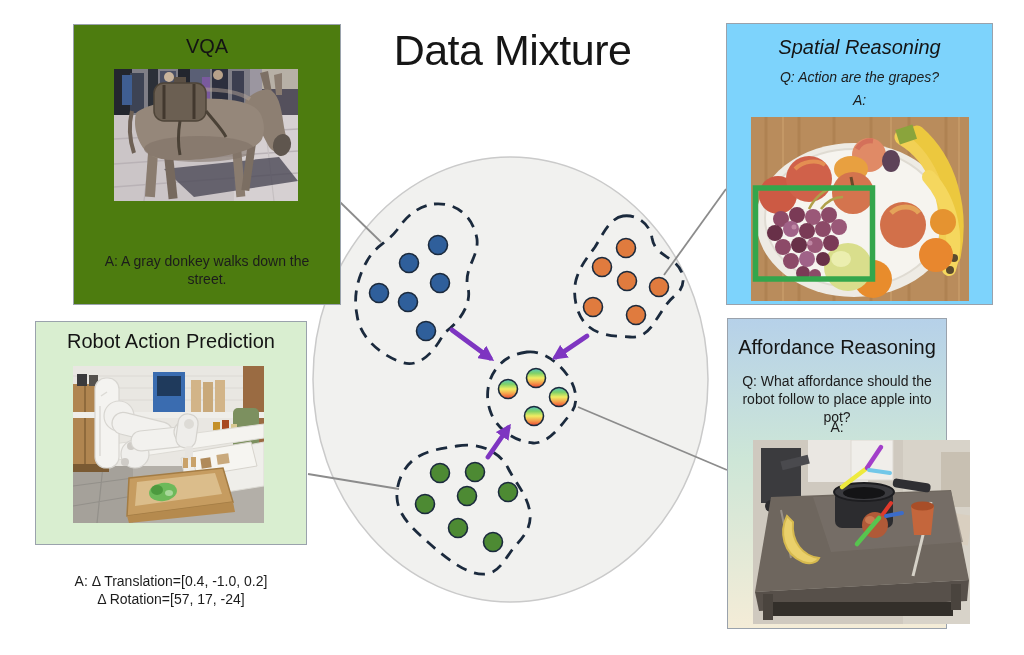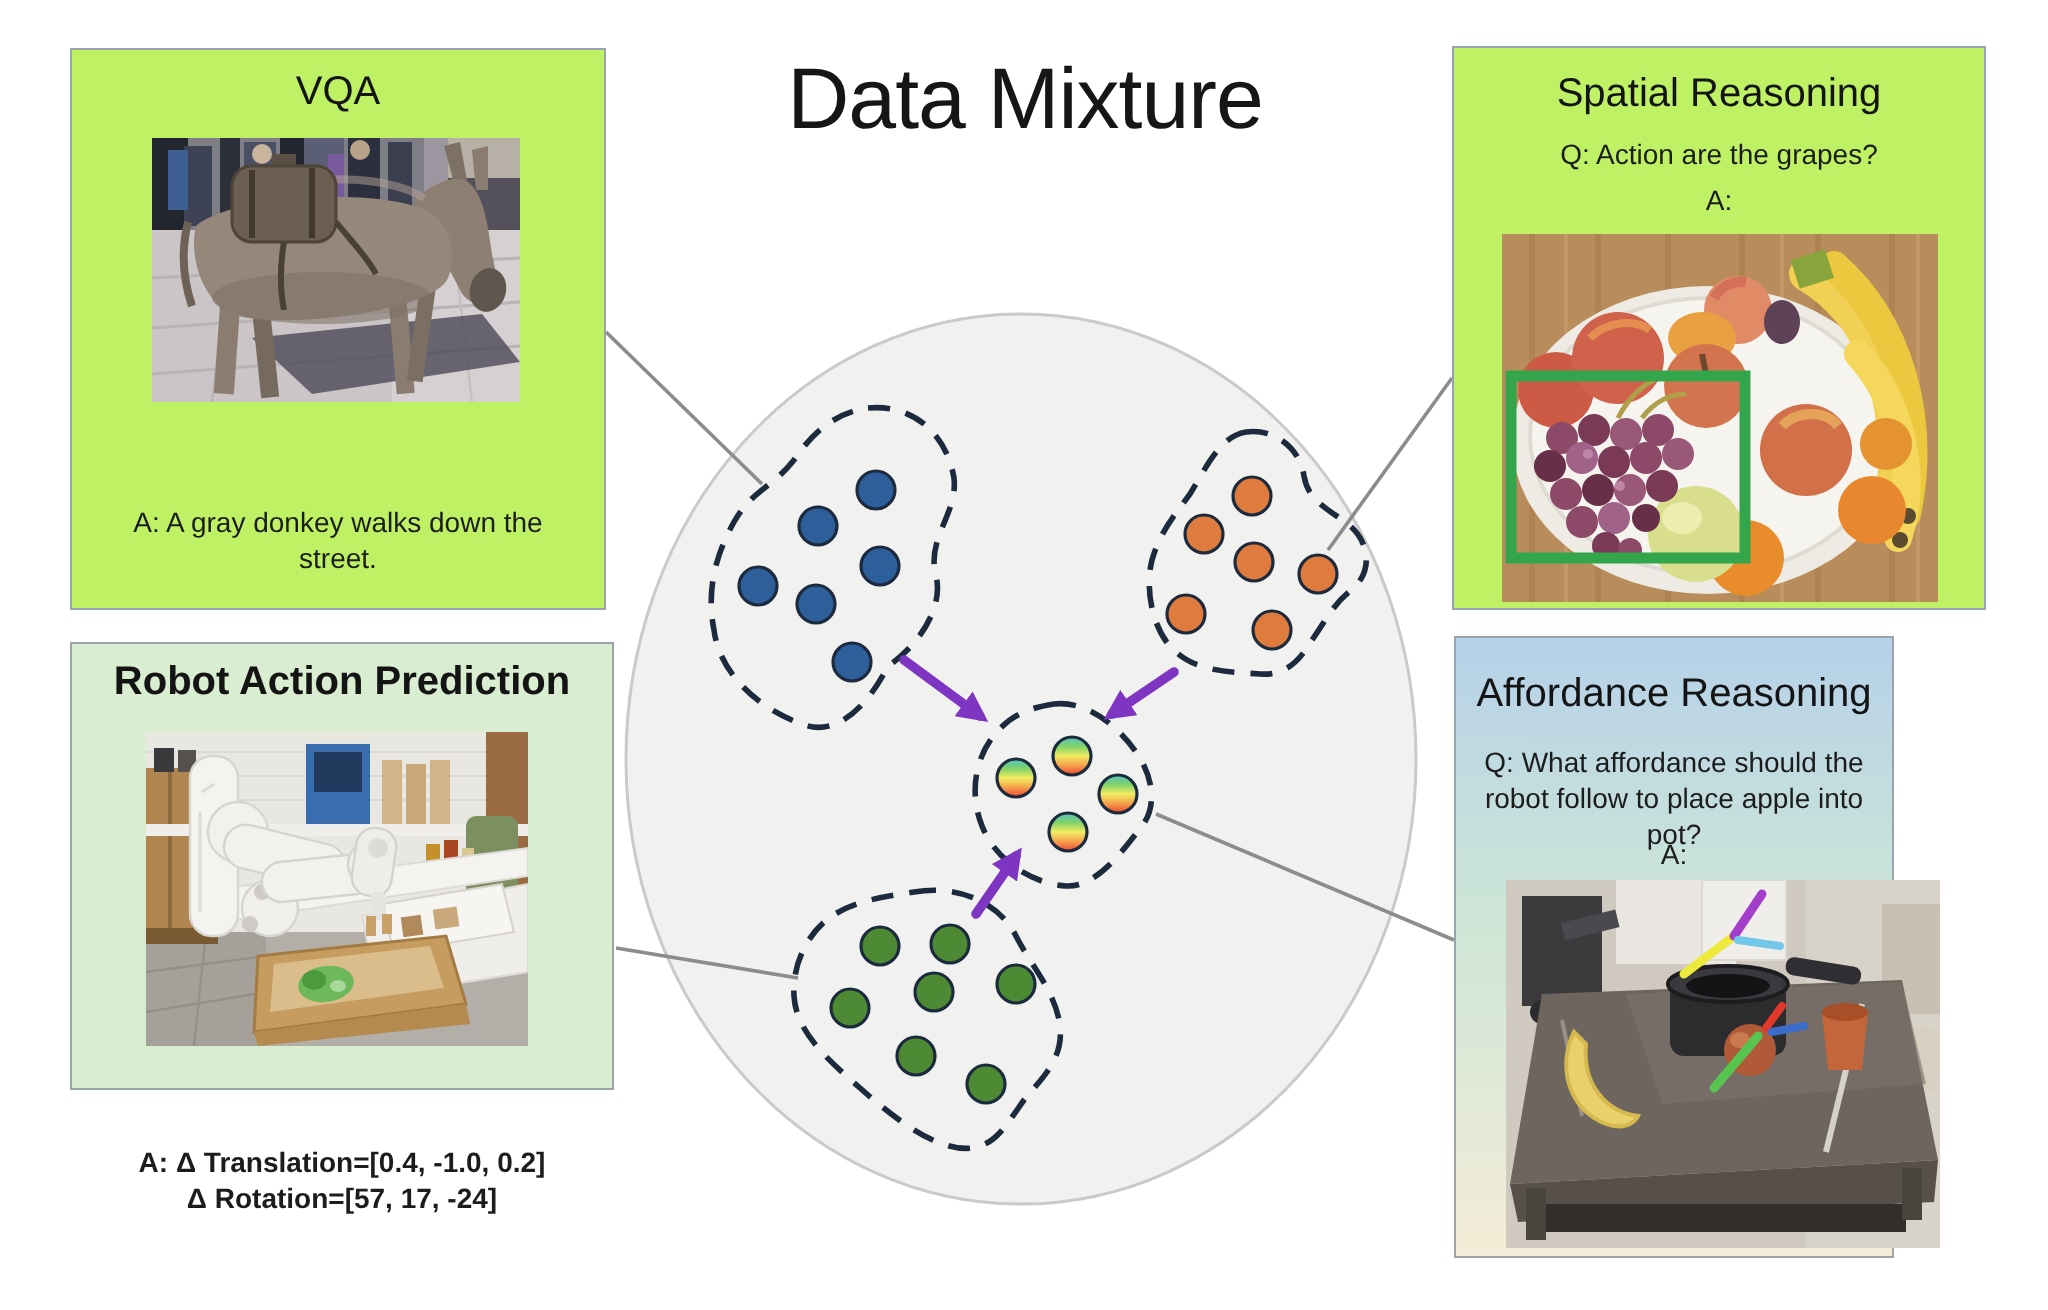--- a/index.html
+++ b/index.html
@@ -4,21 +4,21 @@
 <style>
   html,body{margin:0;padding:0;background:#ffffff;}
   #canvas{position:relative;width:1024px;height:655px;background:#ffffff;
           font-family:"Liberation Sans",sans-serif;overflow:hidden;}
   #diagram-svg{position:absolute;left:0;top:0;z-index:1;}
   #figure-title{position:absolute;left:330px;top:24px;width:365px;z-index:3;
                 text-align:center;font-size:43px;line-height:1.22;color:#161616;
                 letter-spacing:-0.5px;}
   .panel{position:absolute;z-index:2;border:1.5px solid #9aa2ac;box-sizing:border-box;}
   #panel-vqa{left:35px;top:24px;width:268px;height:281px;}
-  #panel-robot{left:35px;top:321px;width:272px;height:224px;font-weight:bold;}
+  #panel-robot{left:35px;top:321px;width:272px;height:224px;}
   #panel-spatial{left:726px;top:23px;width:267px;height:282px;}
   #panel-affordance{left:727px;top:318px;width:220px;height:311px;}
   .panel-title{position:absolute;left:0;width:100%;text-align:center;
                font-size:20px;color:#141414;}
   #panel-vqa .panel-title{top:10px;}
   #panel-robot .panel-title{top:8px;}
   #panel-spatial .panel-title{top:12px;}
   #panel-affordance .panel-title{top:17px;}
   .qa{position:absolute;left:0;width:100%;text-align:center;font-size:14px;
       line-height:1.28;color:#1c1c1c;}
@@ -89,21 +89,21 @@
       <circle cx="508" cy="389" r="9.5" fill="url(#mixGrad)" stroke="#1b2a3d" stroke-width="1.6"></circle>
       <circle cx="536" cy="378" r="9.5" fill="url(#mixGrad)" stroke="#1b2a3d" stroke-width="1.6"></circle>
       <circle cx="559" cy="397" r="9.5" fill="url(#mixGrad)" stroke="#1b2a3d" stroke-width="1.6"></circle>
       <circle cx="534" cy="416" r="9.5" fill="url(#mixGrad)" stroke="#1b2a3d" stroke-width="1.6"></circle>
     </svg>
 
   <div id="figure-title">
     <div>Data Mixture</div>
   </div>
 
-  <div class="panel" id="panel-vqa" style="background: #bef264;">
+  <div class="panel" id="panel-vqa" style="background: #4d7c0f; margin-left: 38px;">
     <div class="panel-title">VQA</div>
     <svg class="photo" id="vqa-photo" width="184" height="132" viewBox="0 0 184 132" aria-label="donkey walking on a street with people behind">
       <rect width="184" height="132" fill="#cbc5c7"></rect>
       <g>
         <rect width="184" height="46" fill="#7f7e86"></rect>
         <rect x="0" y="0" width="18" height="46" fill="#23262e"></rect>
         <rect x="16" y="4" width="14" height="40" fill="#3d4354"></rect>
         <rect x="34" y="0" width="10" height="44" fill="#2c3038"></rect>
         <rect x="46" y="2" width="16" height="42" fill="#4a4f63"></rect>
         <rect x="64" y="0" width="12" height="44" fill="#23262e"></rect>
@@ -209,21 +209,21 @@
         <rect x="110" y="92" width="5" height="10" fill="#c9a26a"></rect>
         <rect x="118" y="91" width="5" height="10" fill="#c9a26a"></rect>
       </g>
     </svg>
     <div class="qa" id="robot-a">
       <div>A: Δ Translation=[0.4, -1.0, 0.2]</div>
       <div>Δ Rotation=[57, 17, -24]</div>
     </div>
   </div>
 
-  <div class="panel" id="panel-spatial" style="background: #bef264;">
+  <div class="panel" id="panel-spatial" style="background: #7dd3fc; font-style: italic;">
     <div class="panel-title">Spatial Reasoning</div>
     <div class="qa" id="spatial-q">
       <div>Q: Action are the grapes?</div>
     </div>
     <div class="qa" id="spatial-a">
       <div>A:</div>
     </div>
     <svg class="photo" id="spatial-photo" width="218" height="184" viewBox="0 0 218 184" aria-label="fruit plate with grapes highlighted by a green bounding box">
       <rect width="218" height="184" fill="#b98c5c"></rect>
       <g opacity="0.5">

